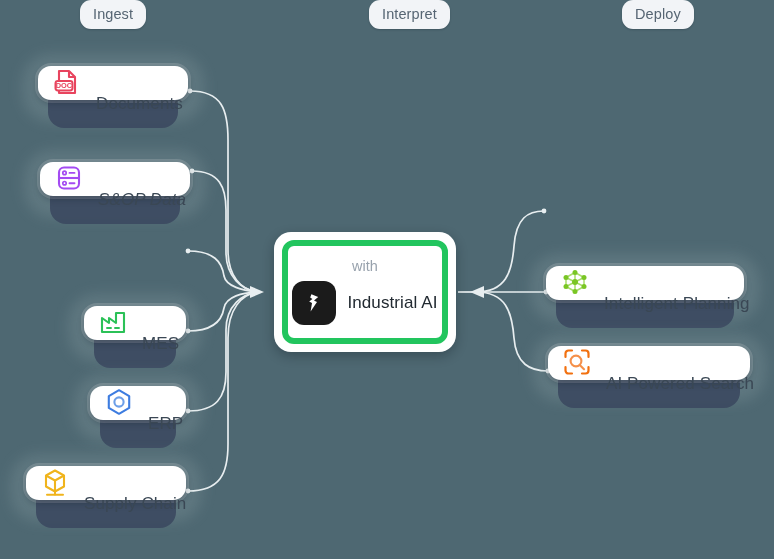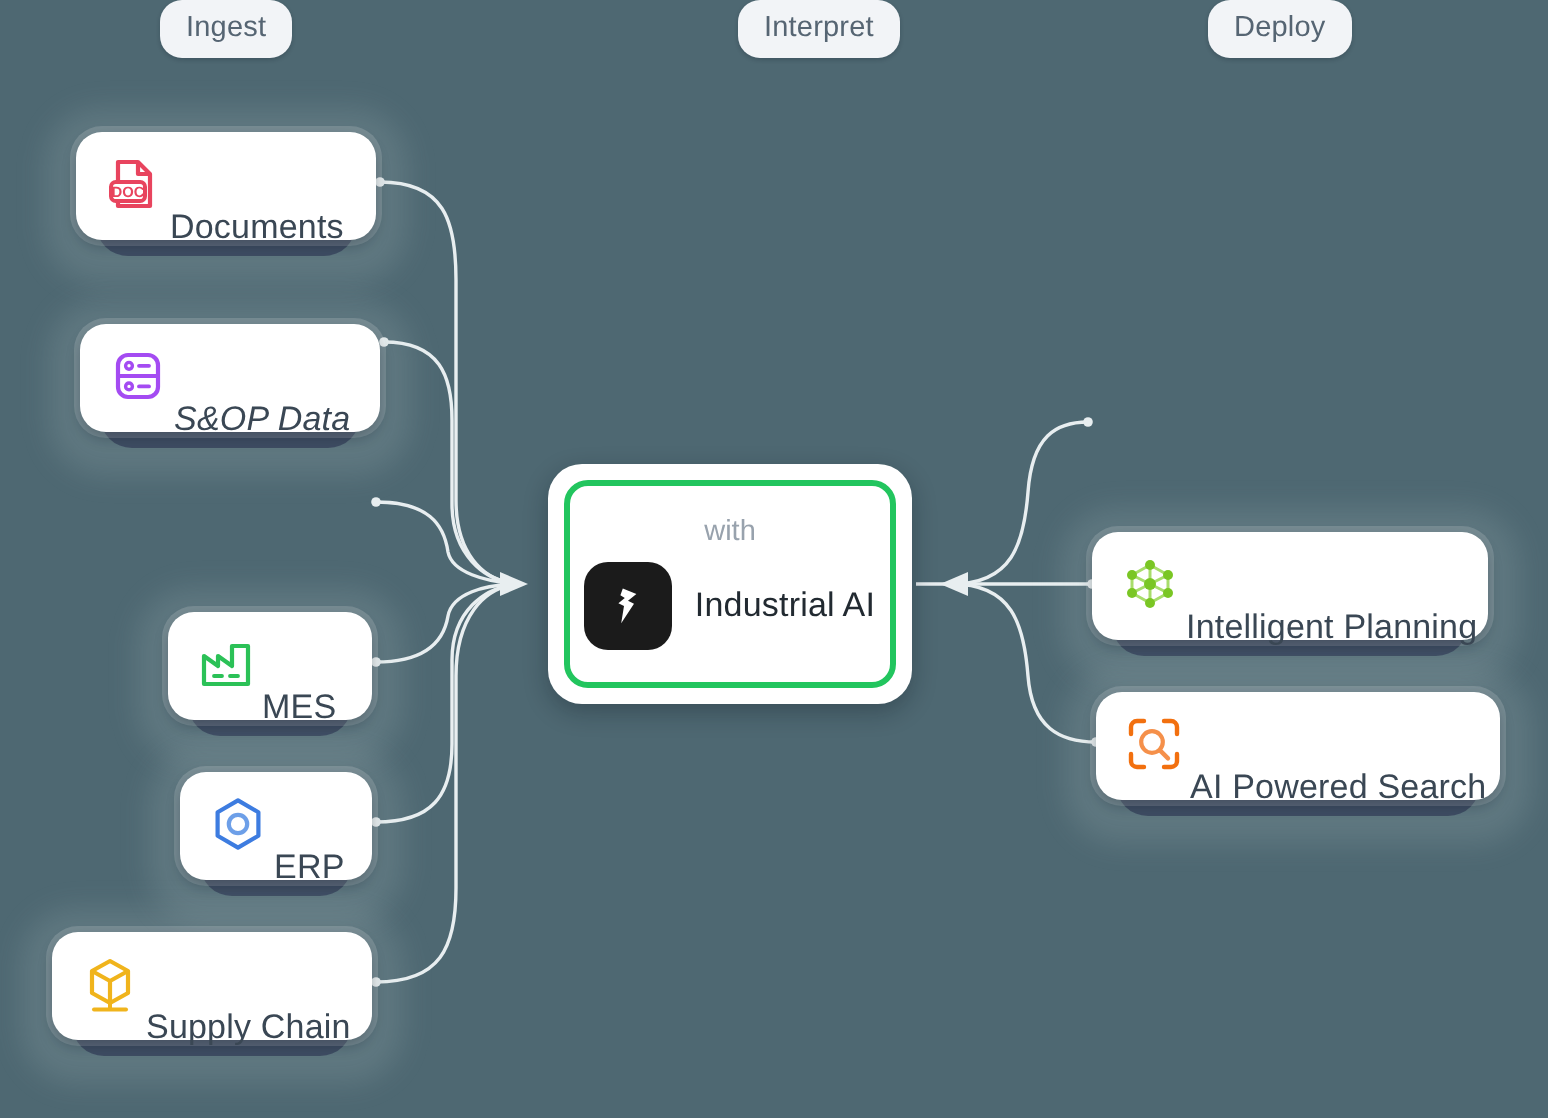--- a/index.html
+++ b/index.html
@@ -47,25 +47,25 @@
     top: 16px;
     height: 46px;
     border-radius: 16px;
     background: #3c4a61;
     opacity: .92;
   }
   .card {
     position: relative;
     display: flex;
     align-items: center;
-    gap: 2px;
+    gap: 13px;
     background: #ffffff;
     border-radius: 13px;
     padding: 6px 18px 9px 13px;
-    height: 54px;
+    height: 34px;
     box-shadow: 0 3px 7px rgba(12,22,32,.30), 0 0 0 3px rgba(255,255,255,.16);
   }
   .card .label {
     color: #3a4754;
     font-size: 17px;
     letter-spacing: .1px;
     white-space: nowrap;
     margin-top: 44px;
   }
   .ico { width: 32px; height: 32px; flex: 0 0 32px; display: block; }
@@ -79,21 +79,21 @@
   #center-outer {
     position: absolute; inset: 0;
     background: #fff;
     border-radius: 17px;
     box-shadow: 0 4px 12px rgba(10,20,30,.30);
   }
   #center-inner {
     position: absolute;
     left: 8px; top: 8px; right: 8px; bottom: 8px;
     background: #fff;
-    border: 3px solid #22c55e;
+    border: 6px solid #22c55e;
     border-radius: 12px;
     display: flex;
     flex-direction: column;
     align-items: center;
     justify-content: center;
     gap: 4px;
   }
   #with-label {
     color: #98a2ad;
     font-size: 14.5px;
@@ -150,21 +150,21 @@
       <circle cx="548" cy="371" r="2.4"></circle>
     </g>
 
     <path d="M250 286 L264 292 L250 298 Z" fill="#e8eef0"></path>
     <path d="M484 286 L470 292 L484 298 Z" fill="#e8eef0"></path>
     <path d="M458 292 L484 292" stroke="#e8eef0" stroke-width="1.7"></path>
   </svg>
 
   <div class="badge" style="left:80px; top:0px;">Ingest</div>
   <div class="badge" style="left:325px; top:0px;margin-left:44px;">Interpret</div>
-  <div class="badge" style="left:604px; top:0px;">Deploy</div>
+  <div class="badge" style="left:622px; top:0px;">Deploy</div>
 
   <div class="card-wrap" style="left:38px; top:66px; width:150px;">
     <div class="halo"></div>
     <div class="shadowplate"></div>
     <div class="card">
       <svg class="ico" viewBox="0 0 32 32">
         <path d="M8 5h10l6 6v16H8z" fill="none" stroke="#e8445e" stroke-width="2.1" stroke-linejoin="round"></path>
         <path d="M18 5v6h6" fill="none" stroke="#e8445e" stroke-width="2.1" stroke-linejoin="round"></path>
         <rect x="4.5" y="15" width="17" height="9.5" rx="2.4" fill="#fff" stroke="#e8445e" stroke-width="2"></rect>
         <text x="13" y="22.4" font-family="'Liberation Sans',sans-serif" font-size="7.4" font-weight="bold" fill="#e8445e" text-anchor="middle">DOC</text>

